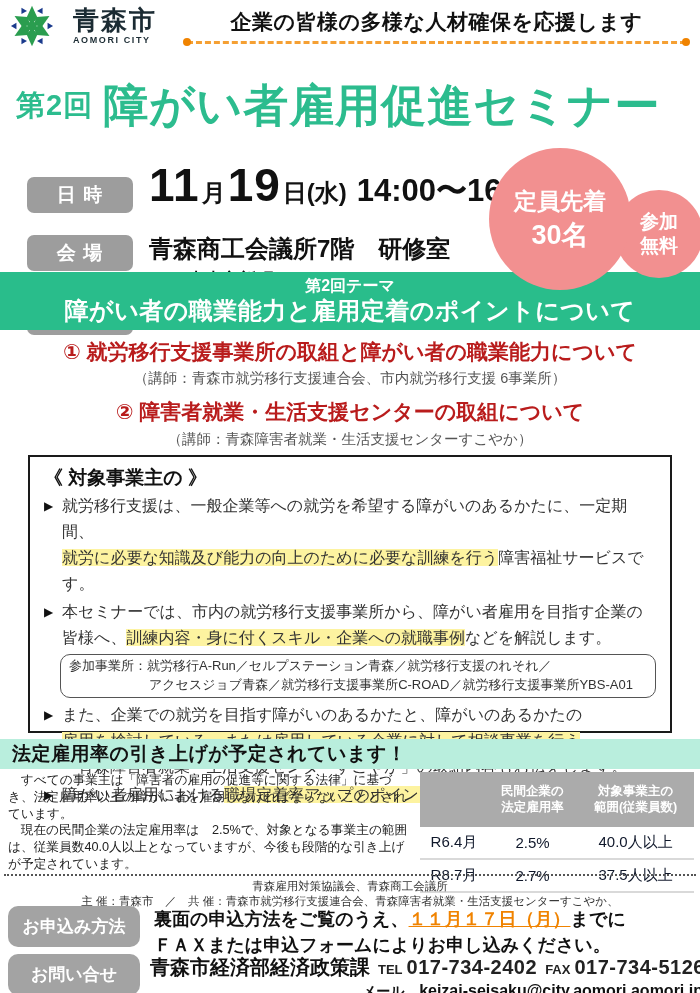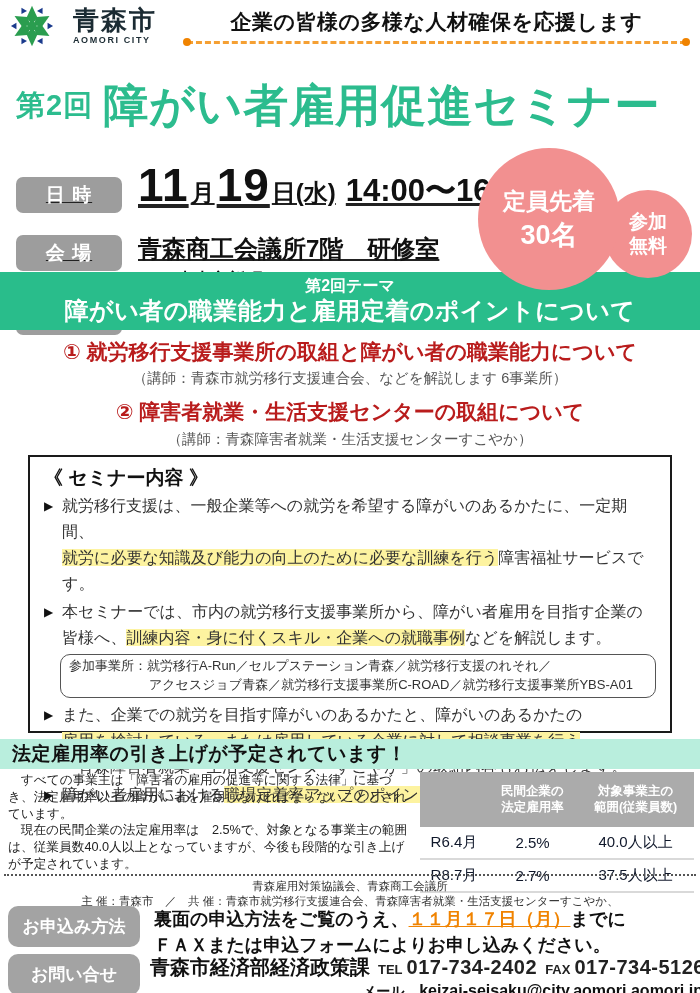--- a/index.html
+++ b/index.html
@@ -22,21 +22,21 @@
     content:""; position:absolute; top:-3px; width:8px; height:8px; border-radius:50%; background:#f08300;
   }
   .tag-line-deco::before { left:-4px; } .tag-line-deco::after { right:-4px; }
 
   
   #sec-title { top:50px; left:16px; right:4px; display:flex; align-items:center;margin-top:26px; }
   .title-round { font-size:29px; font-weight:bold; color:#2cbc8e; letter-spacing:1px; margin-right:10px; white-space:nowrap;}
   .title-main  { font-size:45px; font-weight:bold; color:#2cbc8e; letter-spacing:1px; white-space:nowrap;}
 
   
-  #sec-info { top:110px; left:16px; right:0; height:160px;text-decoration:underline; }
+  #sec-info { top:110px; left:27px; right:0; height:160px; }
   .badge {
     display:inline-block; width:106px; text-align:center; background:#9d9d9d; color:#fff;
     font-size:19px; font-weight:bold; border-radius:7px; padding:5px 0; letter-spacing:1px;
   }
   .info-row { display:flex; align-items:flex-start; }
   .row-date { align-items:baseline; }
   .date-text { margin-left:16px; display:flex; align-items:baseline; font-weight:bold; color:#111; white-space:nowrap;}
   .d-big { font-size:46px; letter-spacing:1px;margin-top:48px;}
   .d-mid { font-size:24px; margin:0 2px;}
   .d-time { font-size:31px; margin-left:8px; }
@@ -178,26 +178,26 @@
     <div>無料</div>
   </div>
 </div>
 
 <div class="abs" id="sec-banner">
   <div class="banner-kicker">第2回テーマ</div>
   <div class="banner-title">障がい者の職業能力と雇用定着のポイントについて</div>
 </div>
 
 <div class="abs topic-heading" id="t1-h">① 就労移行支援事業所の取組と障がい者の職業能力について</div>
-<div class="abs topic-lect" id="t1-l">（講師：青森市就労移行支援連合会、などを解説します 6事業所）</div>
+<div class="abs topic-lect" id="t1-l">（講師：青森市就労移行支援連合会、市内就労移行支援 6事業所）</div>
 <div class="abs topic-heading" id="t2-h">② 障害者就業・生活支援センターの取組について</div>
 <div class="abs topic-lect" id="t2-l">（講師：青森障害者就業・生活支援センターすこやか）</div>
 
 <div class="abs" id="sec-box">
-  <div class="box-title">《 セミナー内容 》</div>
+  <div class="box-title">《 対象事業主の 》</div>
 
   <div class="bullet">
     <span class="marker">▶</span>
     <div class="btext">
       <span>就労移行支援は、一般企業等への就労を希望する障がいのあるかたに、一定期間、</span><br>
       <span class="hl">就労に必要な知識及び能力の向上のために必要な訓練を行う</span><span>障害福祉サービスです。</span>
     </div>
   </div>
 
   <div class="bullet">

